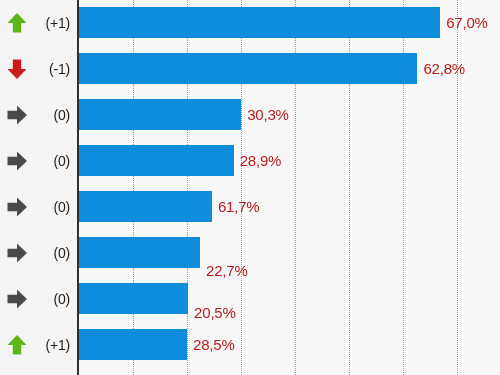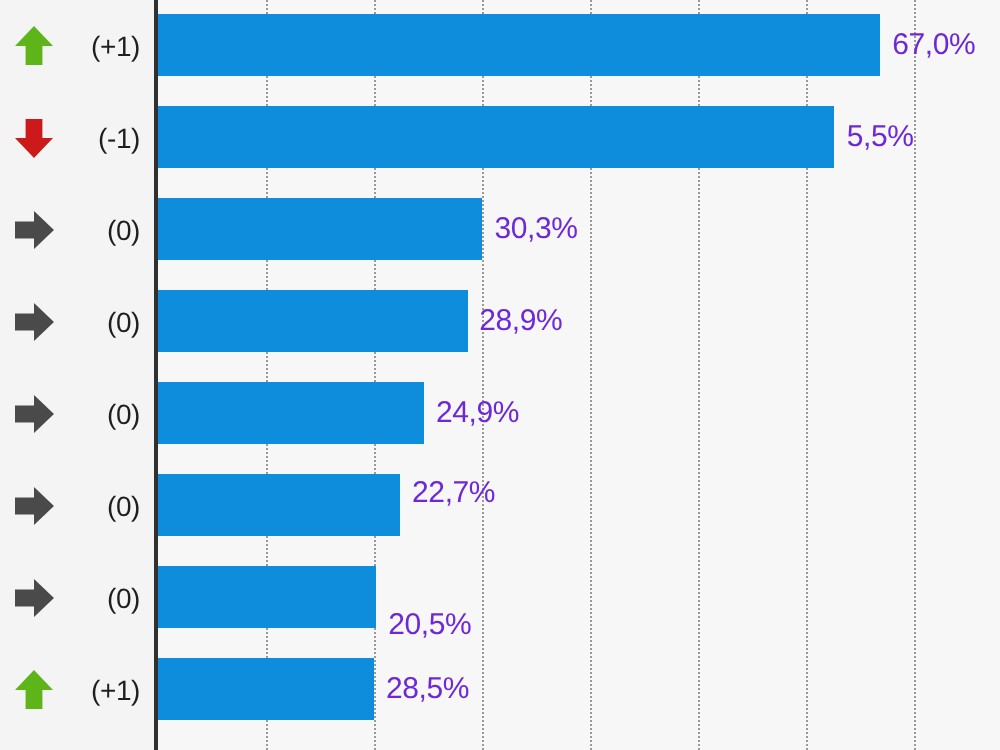--- a/index.html
+++ b/index.html
@@ -91,21 +91,21 @@
     background: #0d8ddb;
     z-index: 3;
   }
 
   .value-label {
     position: absolute;
     height: 31px;
     display: flex;
     align-items: center;
     font-size: 15px;
-    color: #6d28d9;
+    color: #b91c1c;
     white-space: nowrap;
     z-index: 3;
     letter-spacing: -0.2px;
   }
 </style>
 </head>
 <body>
 
 <div id="chart-root">
 
@@ -124,25 +124,25 @@
         <div class="bar" style="top: 53px; left: 0px; width: 340.376px; background: rgb(13, 141, 219);"></div>
         <div class="bar" style="top: 99px; left: 0px; width: 164.226px; background: rgb(13, 141, 219);"></div>
         <div class="bar" style="top: 145px; left: 0px; width: 156.638px; background: rgb(13, 141, 219);"></div>
         <div class="bar" style="top: 191px; left: 0px; width: 134.958px; background: rgb(13, 141, 219);"></div>
         <div class="bar" style="top: 237px; left: 0px; width: 123.034px; background: rgb(13, 141, 219);"></div>
         <div class="bar" style="top: 283px; left: 0px; width: 111.11px; background: rgb(13, 141, 219);"></div>
         <div class="bar" style="top: 329px; left: 0px; width: 110.026px; background: rgb(13, 141, 219);"></div>
       </div>
     <div id="value-labels">
         <div class="value-label" style="top: 7px; left: 369.14px;">67,0%</div>
-        <div class="value-label" style="top: 53px; left: 346.376px;">5,5%</div>
+        <div class="value-label" style="top: 53px; left: 346.376px;">62,8%</div>
         <div class="value-label" style="top: 99px; left: 170.226px;">30,3%</div>
         <div class="value-label" style="top: 145px; left: 162.638px;">28,9%</div>
-        <div class="value-label" style="top: 191px; left: 140.958px;">24,9%</div>
-        <div class="value-label" style="top: 231px; left: 129.034px;">22,7%</div>
+        <div class="value-label" style="top: 191px; left: 140.958px;">61,7%</div>
+        <div class="value-label" style="top: 255px; left: 129.034px;">22,7%</div>
         <div class="value-label" style="top: 297px; left: 117.11px;">20,5%</div>
         <div class="value-label" style="top: 329px; left: 116.026px;">28,5%</div>
       </div>
     <div id="axis-line"></div>
   </div>
 
   <div id="label-gutter">
       <div class="row-label" style="top: 7px;">
         <svg viewBox="0 0 26 26" class="trend-icon">
           <path d="M13 3 L22.5 13 L17.2 13 L17.2 22.5 L8.8 22.5 L8.8 13 L3.5 13 Z" fill="#5db519"></path>

